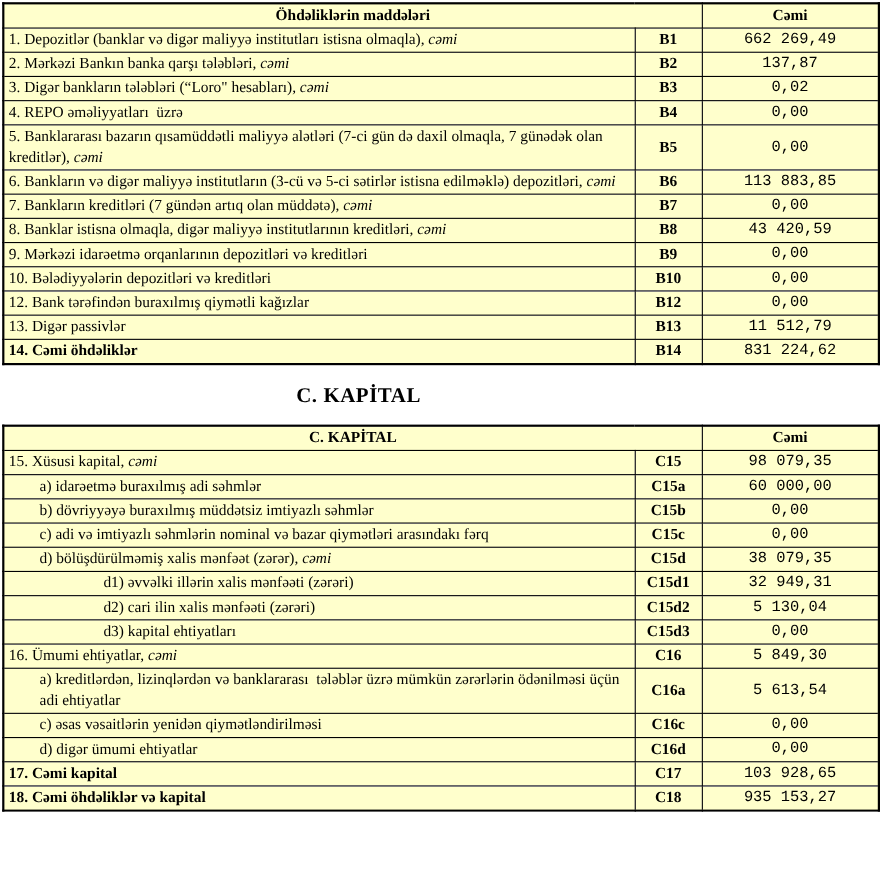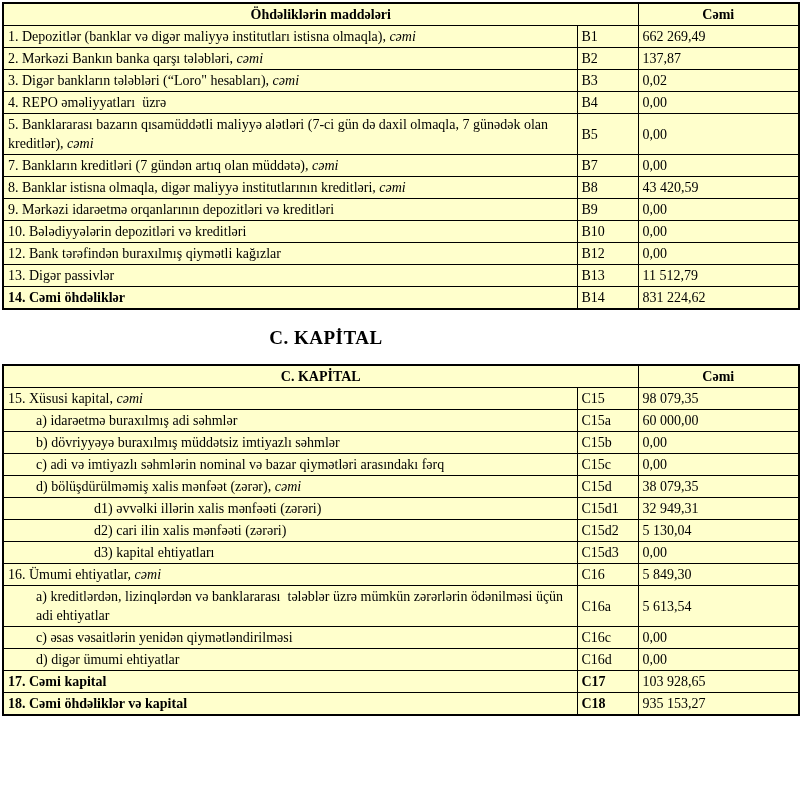--- a/index.html
+++ b/index.html
@@ -35,22 +35,22 @@
   col.c-label{width:574px;}
   col.c-code{width:61px;}
   col.c-value{width:161px;}
   th.hdr{
     font-weight:bold;
     font-size:15px;
     text-align:center;
     height:21px;
   }
   td.label{text-align:left;height:20px;}
-  td.code{text-align:left;}
-  td.value{text-align:left;}
+  td.code{text-align:center;font-weight:bold;}
+  td.value{text-align:center;font-family:Liberation Mono, monospace;}
   td.label.ind1{padding-left:32px;}
   td.label.ind2{padding-left:90px;}
   .b{font-weight:bold;}
   .section-title{
     text-align:center;
     font-weight:bold;
     font-size:19px;
     margin:17px 0 15px 0;
     letter-spacing:0.5px;
   }
@@ -92,20 +92,25 @@
           <td class="label"><span>4. REPO əməliyyatları&nbsp; üzrə</span></td>
           <td class="code">B4</td>
           <td class="value">0,00</td>
         </tr>
         <tr>
           <td class="label"><span>5. Banklararası bazarın qısamüddətli maliyyə alətləri (7-ci gün də daxil olmaqla, 7 günədək olan kreditlər), </span><i>cəmi</i></td>
           <td class="code">B5</td>
           <td class="value">0,00</td>
         </tr>
         <tr>
+          <td class="label"><span>6. Bankların və digər maliyyə institutların (3-cü və 5-ci sətirlər istisna edilməklə) depozitləri, </span><i>cəmi</i></td>
+          <td class="code">B6</td>
+          <td class="value">113 883,85</td>
+        </tr>
+        <tr>
           <td class="label"><span>7. Bankların kreditləri (7 gündən artıq olan müddətə), </span><i>cəmi</i></td>
           <td class="code">B7</td>
           <td class="value">0,00</td>
         </tr>
         <tr>
           <td class="label"><span>8. Banklar istisna olmaqla, digər maliyyə institutlarının kreditləri, </span><i>cəmi</i></td>
           <td class="code">B8</td>
           <td class="value">43 420,59</td>
         </tr>
         <tr>

